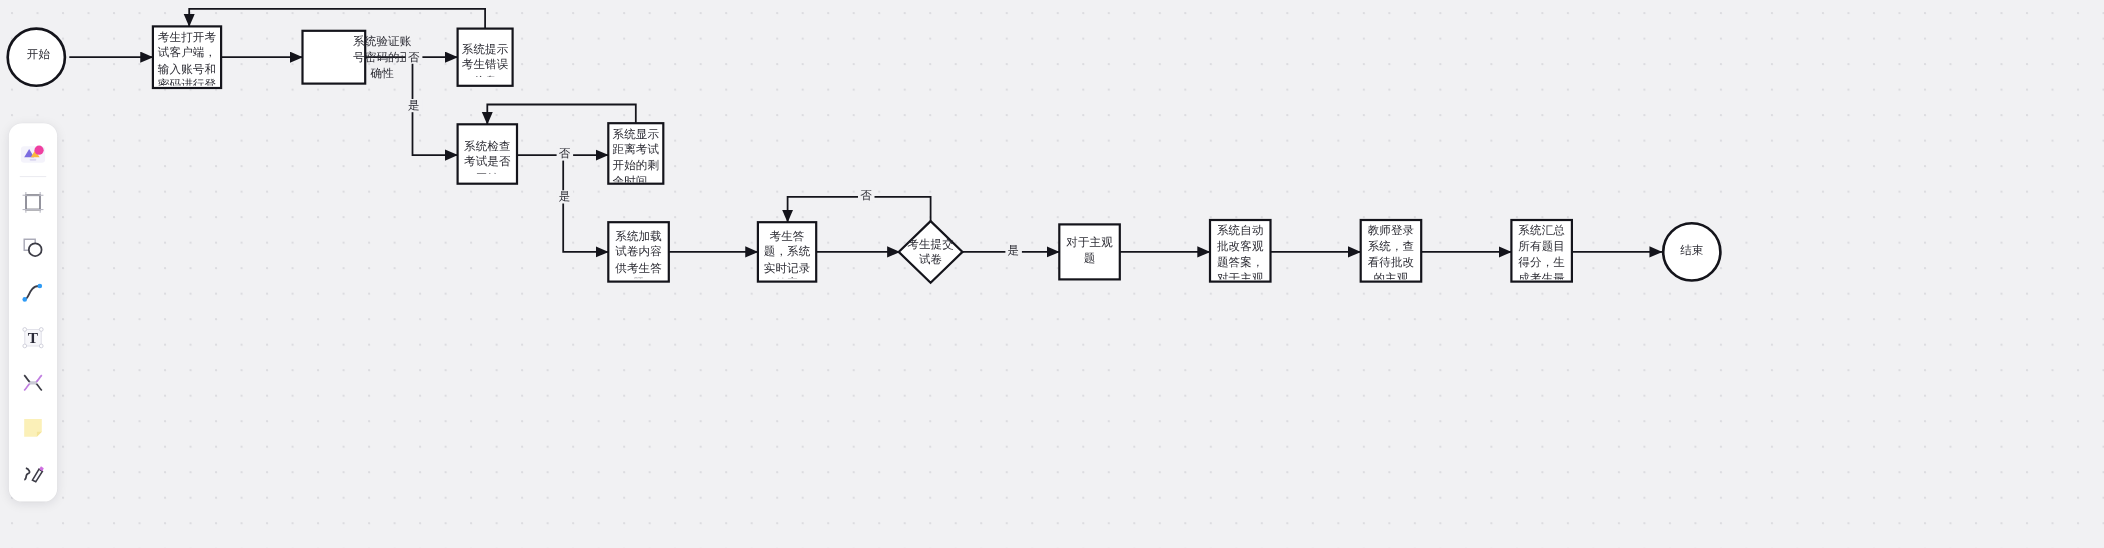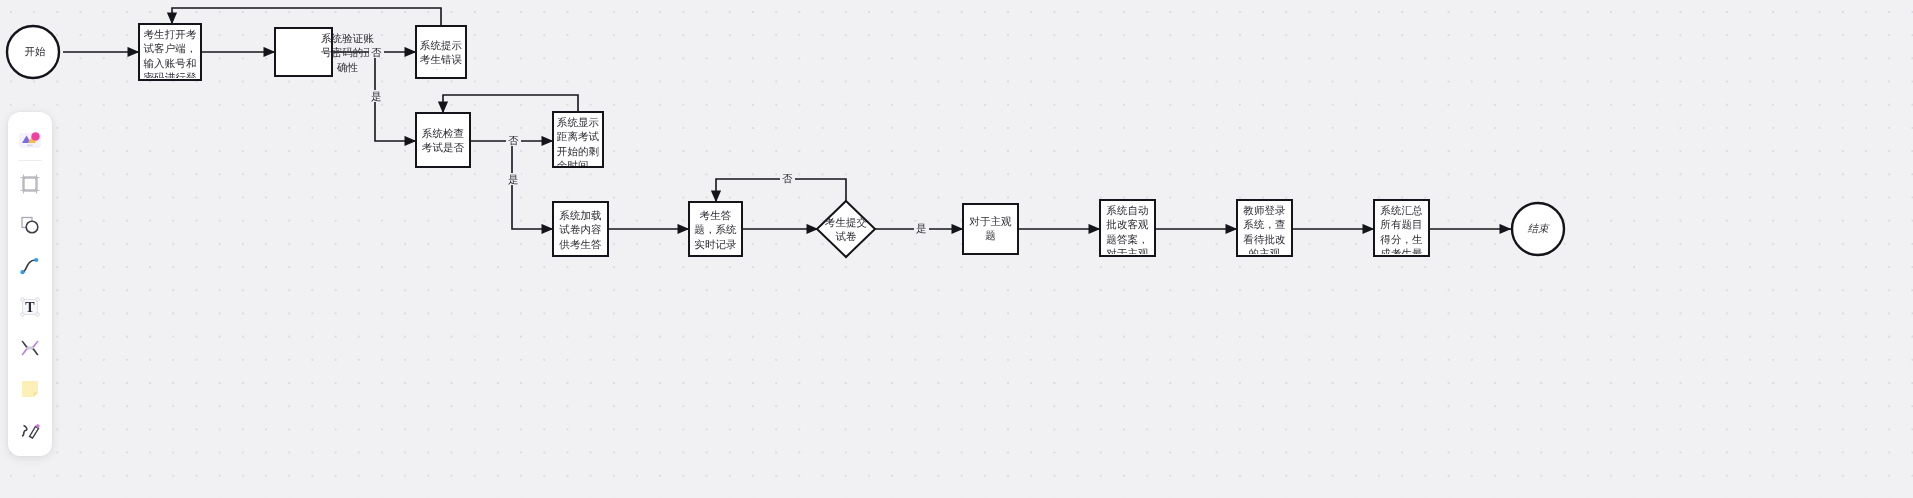--- a/index.html
+++ b/index.html
@@ -252,21 +252,21 @@
     <rect class="nodebox" x="553" y="202" width="55" height="54"></rect>
     <rect class="nodebox" x="689" y="202" width="53" height="54"></rect>
     <polygon class="nodediamond" points="846,201 875,229 846,257 817,229"></polygon>
     <rect class="nodebox" x="963" y="204" width="55" height="50"></rect>
     <rect class="nodebox" x="1100" y="200" width="55" height="56"></rect>
     <rect class="nodebox" x="1237" y="200" width="55" height="56"></rect>
     <rect class="nodebox" x="1374" y="200" width="55" height="56"></rect>
     <circle class="nodecircle" cx="1538" cy="229" r="26"></circle>
   </svg>
 
-  <div class="nodelabel" style="left:7px;  top:44px;  width:56px;  height:18px;">开始</div>
+  <div class="nodelabel" style="left:7px;  top:44px;  width:56px;  height:18px;font-family:Liberation Mono, monospace;">开始</div>
 
   <div class="nodelabel" style="left:141px;top:27px;  width:58px;  height:51px;">考生打开考试客户端，输入账号和密码进行登录</div>
 
   <div class="nodelabel" style="left:277px;top:31px;  width:53px;  height:43px;margin-left:44px;">系统验证账号密码的正确性</div>
 
   <div class="nodelabel" style="left:418px;top:38px;  width:46px;  height:32px;">系统提示考生错误信息</div>
 
   <div class="nodelabel" style="left:418px;top:126px; width:50px;  height:32px;">系统检查考试是否开始</div>
 
   <div class="nodelabel" style="left:555px;top:115px; width:46px;  height:51px;">系统显示距离考试开始的剩余时间，考生等待</div>
@@ -278,21 +278,21 @@
   <div class="nodelabel" style="left:822px;top:215px; width:48px;  height:30px;">考生提交试卷</div>
 
   <div class="nodelabel" style="left:965px;top:214px; width:51px;  height:32px;">对于主观题</div>
 
   <div class="nodelabel" style="left:1102px;top:203px;width:51px;  height:51px;">系统自动批改客观题答案，对于主观题，提示</div>
 
   <div class="nodelabel" style="left:1239px;top:203px;width:51px;  height:51px;">教师登录系统，查看待批改的主观题，进行评分</div>
 
   <div class="nodelabel" style="left:1376px;top:203px;width:51px;  height:51px;">系统汇总所有题目得分，生成考生最终成绩</div>
 
-  <div class="nodelabel" style="left:1512px;top:221px;width:52px;  height:18px;font-style:italic;">结束</div>
+  <div class="nodelabel" style="left:1512px;top:221px;width:52px;  height:18px;">结束</div>
 
   <div class="elabel" style="left:369px; top:46px;">否</div>
   <div class="elabel" style="left:369px; top:90px;">是</div>
   <div class="elabel" style="left:506px; top:134px;">否</div>
   <div class="elabel" style="left:506px; top:173px;">是</div>
   <div class="elabel" style="left:780px; top:172px;">否</div>
   <div class="elabel" style="left:914px; top:222px;">是</div>
 
 </div>
 

